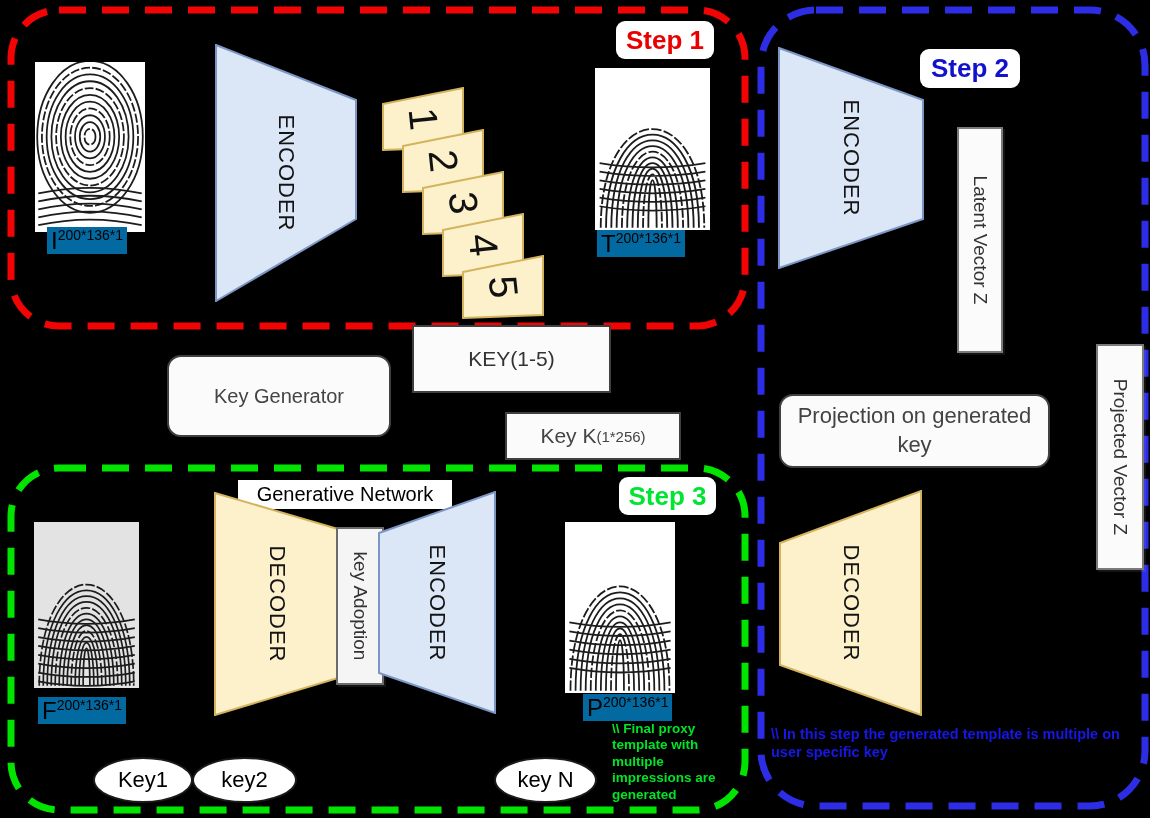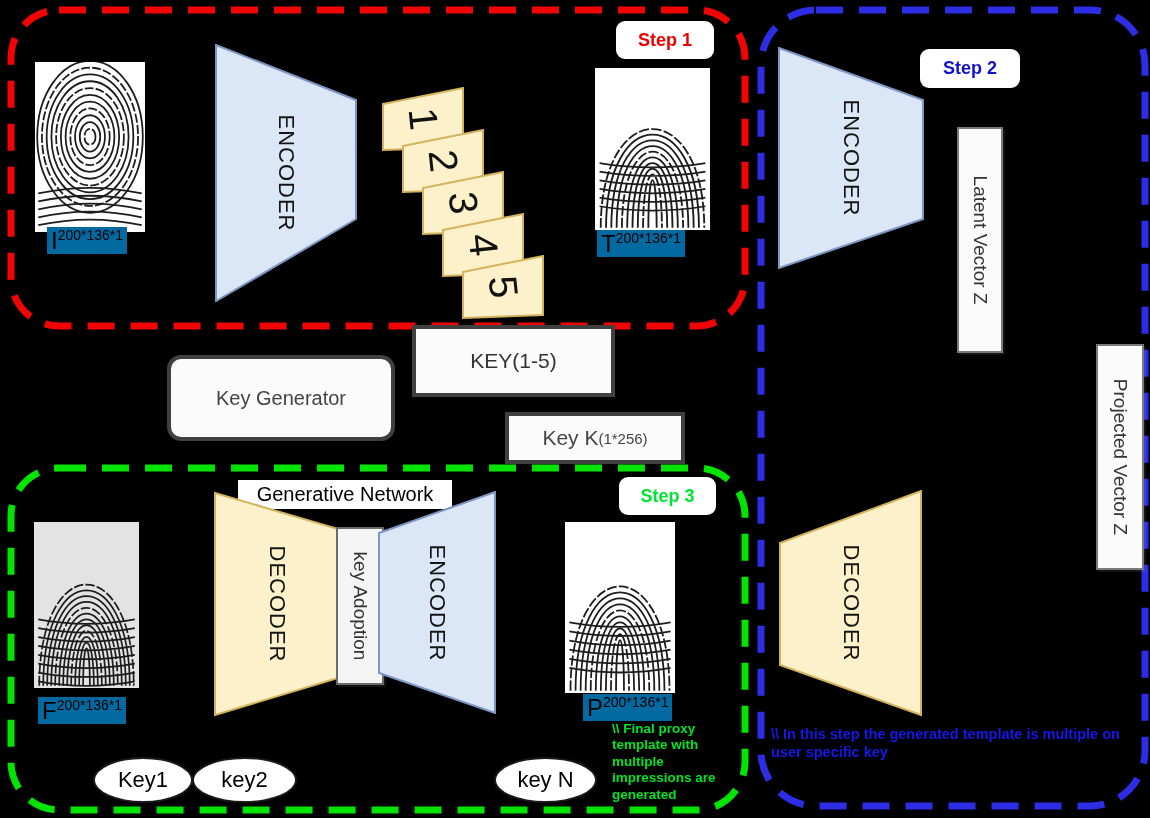--- a/index.html
+++ b/index.html
@@ -5,35 +5,35 @@
   html,body{margin:0;padding:0;background:#000;}
   .canvas{position:relative;width:1150px;height:818px;background:#000;overflow:hidden;
           font-family:"Liberation Sans", sans-serif;}
   svg{display:block;}
 
   
   .dashbox{position:absolute;pointer-events:none;}
 
   
   .steplab{position:absolute;background:#fff;border-radius:9px;display:flex;
-           align-items:center;justify-content:center;font-weight:bold;font-size:18px;}
+           align-items:center;justify-content:center;font-weight:bold;font-size:26px;}
 
   
   .trap{position:absolute;}
   .trap svg{position:absolute;left:0;top:0;}
   .vlabel{position:absolute;top:50%;left:50%;transform:translate(-50%,-50%) rotate(90deg);
           font-size:22px;color:#141414;white-space:nowrap;letter-spacing:1px;}
 
   
   .vbox{position:absolute;background:#fbfbfb;border:2px solid #7a7a7a;
         box-shadow:2px 2px 0 rgba(255,255,255,0.08);}
   .vbox .vlabel{font-size:19px;color:#333;letter-spacing:0;}
 
   
-  .wbox{position:absolute;background:#fbfbfb;border:4px solid #404040;color:#444;
+  .wbox{position:absolute;background:#fbfbfb;border:2px solid #404040;color:#444;
         display:flex;align-items:center;justify-content:center;text-align:center;}
   .round{border-radius:14px;}
 
   
   .fp{position:absolute;overflow:hidden;}
   .fplabel{position:absolute;background:#0369a1;color:#000;padding:1px 4px;
            font-size:24px;line-height:1.05;white-space:nowrap;}
   .fplabel sup{font-size:14px;}
 
   
@@ -182,20 +182,21 @@
     <svg width="146" height="222">
         <polygon points="1,1 145,53 145,172 1,221" fill="#dbe6f7" stroke="#7c96c4" stroke-width="2"></polygon>
       </svg>
     <span class="vlabel">ENCODER</span>
   </div>
 
   <div class="vbox" style="left:957px;top:127px;width:42px;height:222px;">
     <span class="vlabel">Latent Vector Z</span>
   </div>
 
+  <div class="wbox round" style="left:779px;top:394px;width:271px;height:74px;font-size:22px;line-height:1.3;padding:0 10px;box-sizing:border-box;">Projection on generated key</div>
 
   <div class="trap" style="left:779px;top:490px;width:143px;height:226px;">
     <svg width="143" height="226">
         <polygon points="1,53 142,1 142,225 1,175" fill="#fcf1ca" stroke="#d4b35e" stroke-width="2"></polygon>
       </svg>
     <span class="vlabel">DECODER</span>
   </div>
 
   <div class="vbox" style="left:1096px;top:344px;width:44px;height:222px;">
     <span class="vlabel">Projected Vector Z</span>

